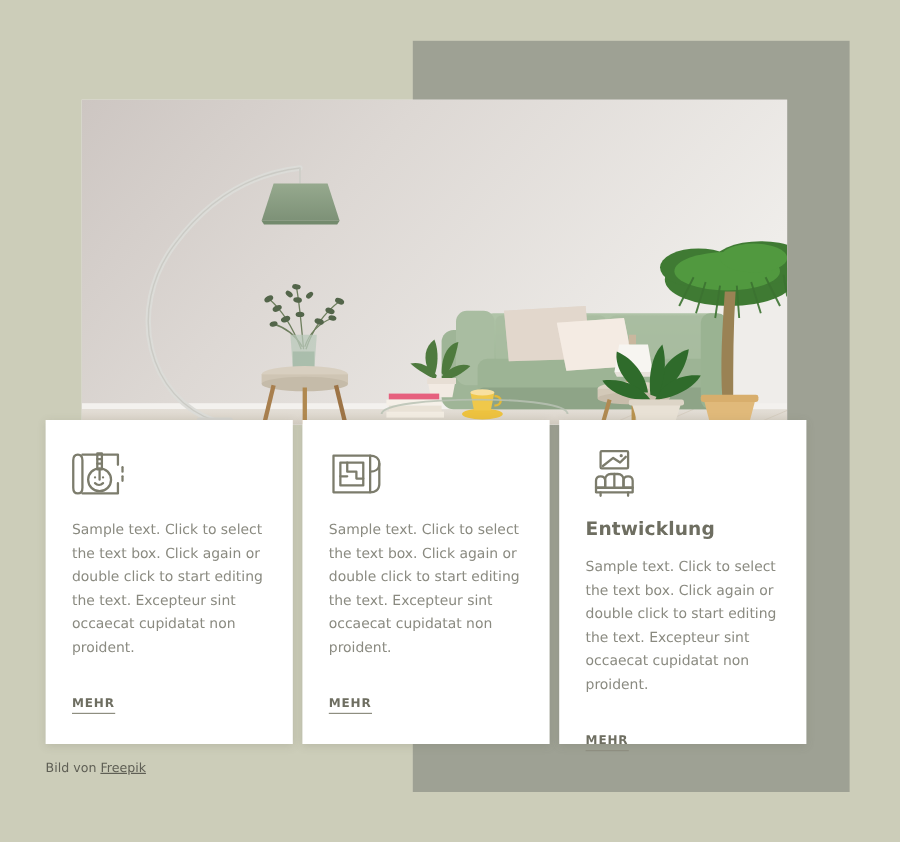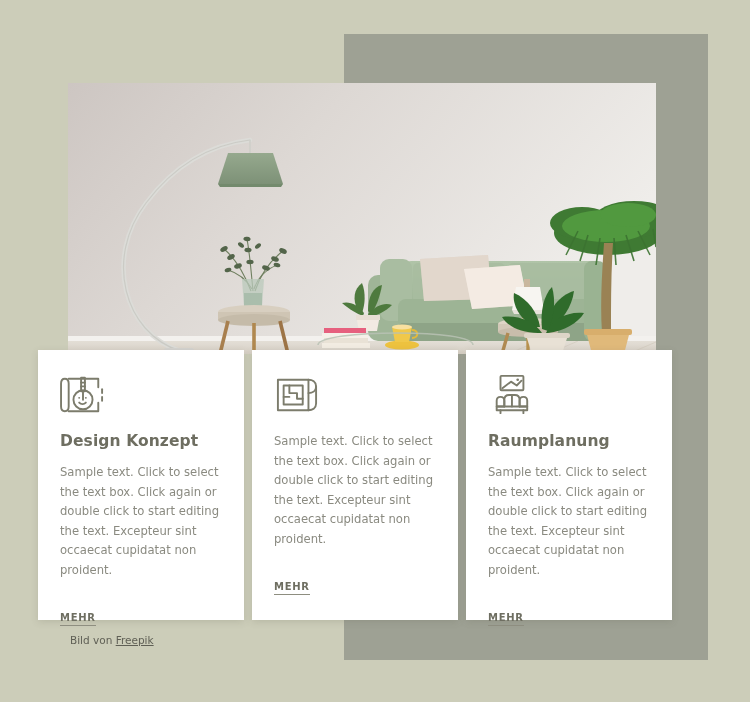--- a/index.html
+++ b/index.html
@@ -73,21 +73,20 @@
     align-self: flex-start;
     cursor: pointer;
   }
 
   
   .credit {
     position: absolute;
     left: 38px; top: 634px;
     font-size: 10.5px;
     color: #5f5f55;
-    margin-left: 32px;
   }
   .credit a {
     color: #5f5f55;
     text-decoration: underline;
     cursor: pointer;
   }
 </style>
 </head>
 <body>
 
@@ -283,21 +282,20 @@
         <line x1="22" y1="13" x2="26" y2="13"></line>
         <path d="M24 18 L 24 27"></path>
         <path d="M24 27 m -10 0 a 10 10 0 1 0 20 0 a 10 10 0 1 0 -20 0"></path>
         <circle cx="20" cy="25" r="1" fill="#7c7c6c" stroke="none"></circle>
         <circle cx="27" cy="25" r="1" fill="#7c7c6c" stroke="none"></circle>
         <path d="M20 30 C 22 32 25 32 27 30"></path>
         <line x1="44" y1="16" x2="44" y2="20"></line>
         <line x1="44" y1="24" x2="44" y2="28"></line>
       </svg>
     </div>
-    <div class="card-title">Design Konzept</div>
     <div class="card-text">Sample text. Click to select the text box. Click again or double click to start editing the text. Excepteur sint occaecat cupidatat non proident.</div>
     <a class="card-link">MEHR</a>
   </div>
 
   <div class="card">
     <div class="card-icon">
       <svg viewBox="0 0 48 44" fill="none" stroke="#7c7c6c" stroke-width="2" stroke-linecap="round" stroke-linejoin="round">
         <path d="M4 6 L 36 6 L 36 38 L 4 38 Z"></path>
         <path d="M10 12 L 30 12 L 30 32 L 10 32 Z"></path>
         <path d="M16 12 L 16 20 L 24 20 L 24 26 L 30 26"></path>
@@ -318,20 +316,20 @@
         <circle cx="31" cy="6" r="1.4" fill="#7c7c6c" stroke="none"></circle>
         <path d="M9 28 C 9 25 11 24 13 24 C 15 24 17 25 17 28 L 17 34 L 9 34 Z"></path>
         <path d="M33 28 C 33 25 35 24 37 24 C 39 24 41 25 41 28 L 41 34 L 33 34 Z"></path>
         <path d="M17 34 L 17 27 C 17 24 19 22 22 22 L 28 22 C 31 22 33 24 33 27 L 33 34"></path>
         <line x1="25" y1="22" x2="25" y2="34"></line>
         <path d="M9 34 L 41 34 L 41 38 L 9 38 Z"></path>
         <line x1="13" y1="38" x2="13" y2="41"></line>
         <line x1="37" y1="38" x2="37" y2="41"></line>
       </svg>
     </div>
-    <div class="card-title">Raumplanung</div>
+    <div class="card-title">Entwicklung</div>
     <div class="card-text">Sample text. Click to select the text box. Click again or double click to start editing the text. Excepteur sint occaecat cupidatat non proident.</div>
     <a class="card-link">MEHR</a>
   </div>
 
 </div>
 
 <div class="credit"><span>Bild von </span><a>Freepik</a></div>
 
 </body></html>

